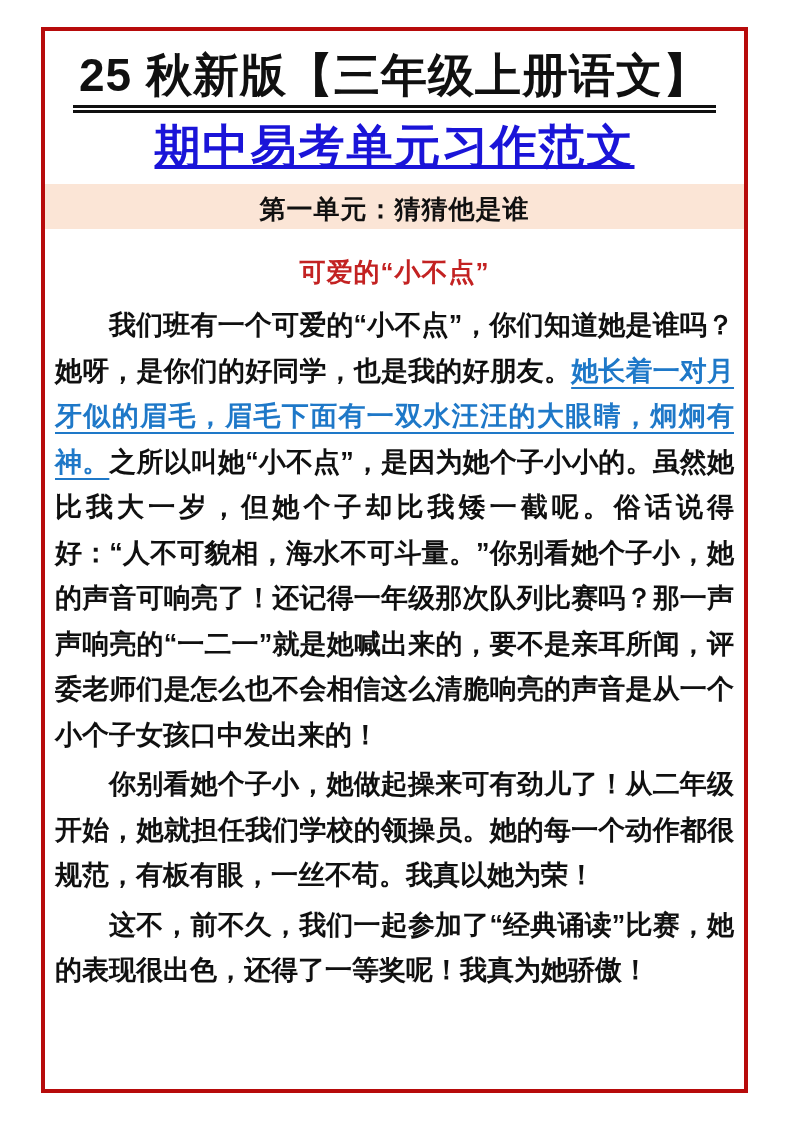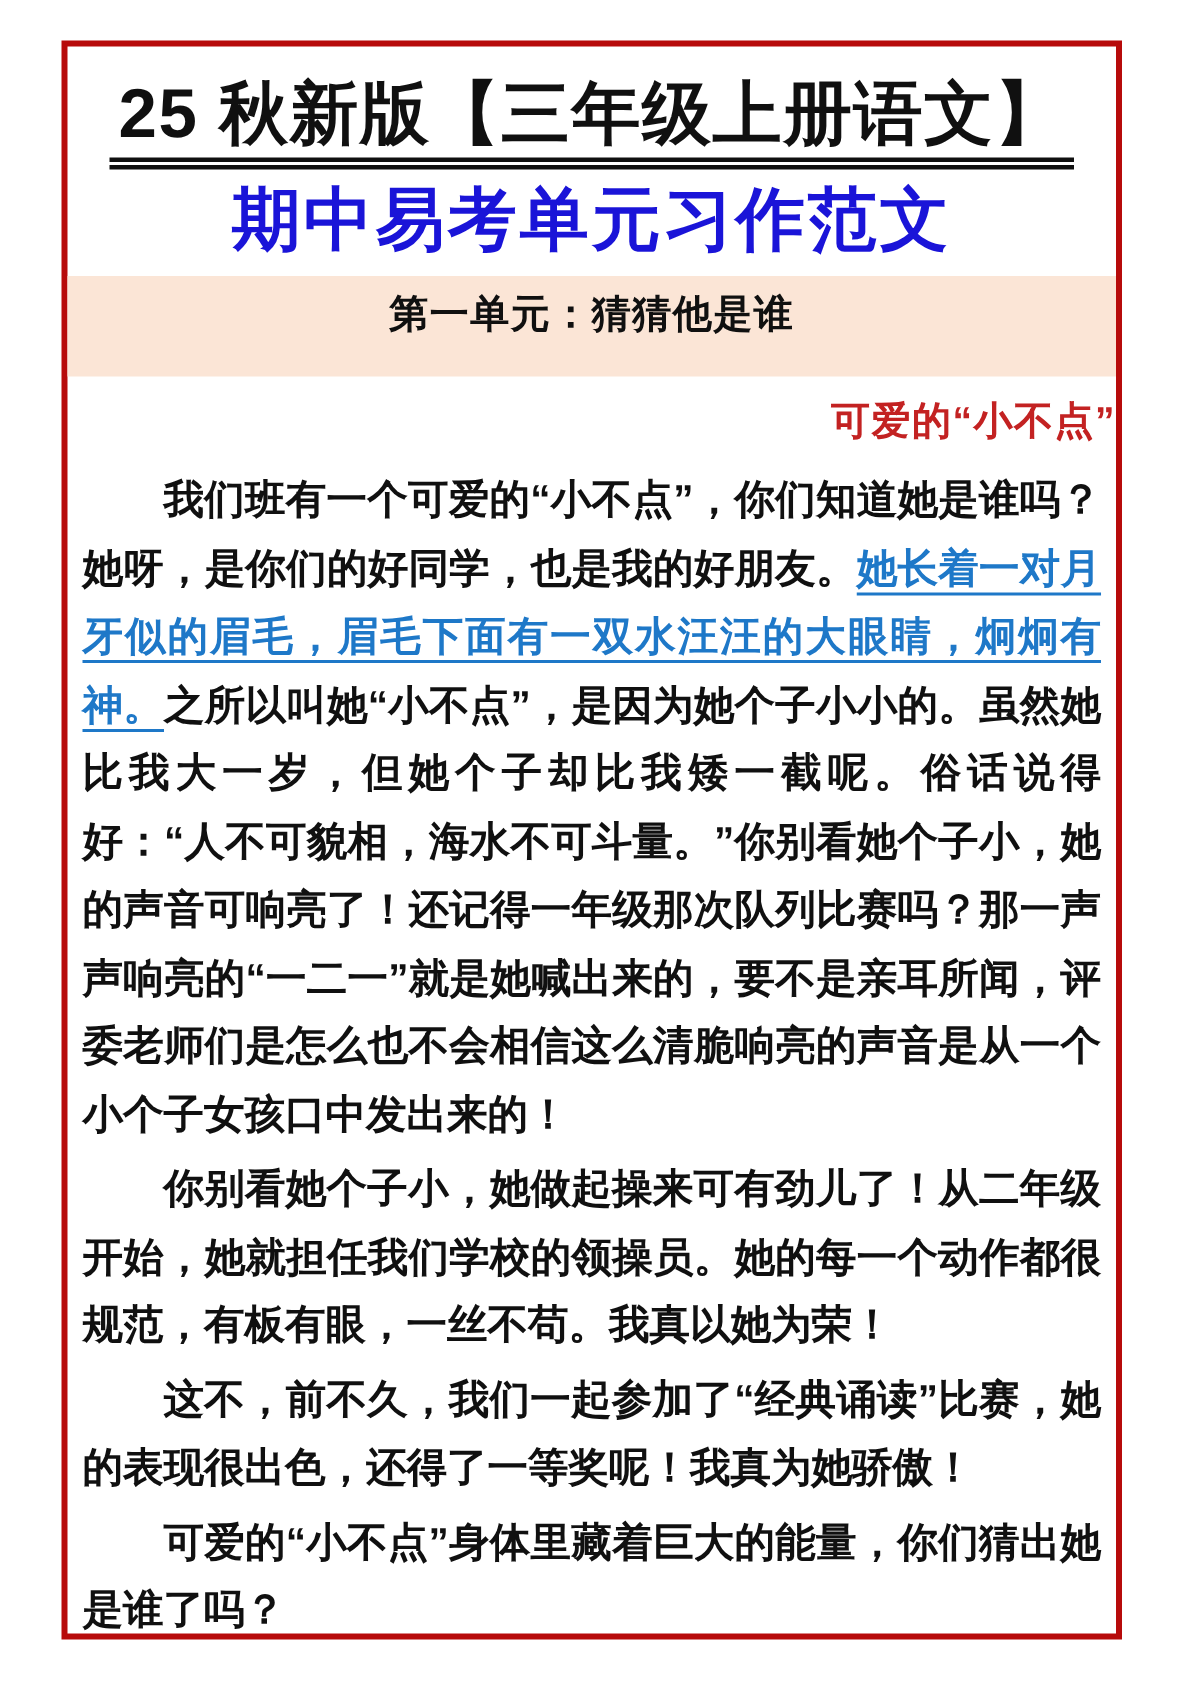--- a/index.html
+++ b/index.html
@@ -41,36 +41,37 @@
     padding: 0 6px 3px 6px;
   }
   .sub-title {
     text-align: center;
     margin-top: 8px;
     font-size: 46px;
     font-weight: bold;
     color: var(--subtitle-blue);
     letter-spacing: 2px;
     line-height: 1.1;
+    text-decoration: underline;
   }
   .unit-banner {
     margin-top: 13px;
     background: var(--banner-bg);
     text-align: center;
-    padding: 8px 0 24px 0;
+    padding: 8px 0 2px 0;
   }
   .unit-banner .banner-label {
     font-size: 26px;
     font-weight: bold;
     color: var(--ink);
     letter-spacing: 1px;
   }
   .essay-title {
-    text-align: right;
-    margin-top: 12px;
+    text-align: center;
+    margin-top: 26px;
     font-size: 26px;
     font-weight: bold;
     color: var(--essay-red);
     letter-spacing: 1px;
   }
   .essay-body {
     padding: 9px 6px 0 6px;
     font-size: 27px;
     font-weight: bold;
     color: var(--ink);
@@ -101,15 +102,14 @@
   <div class="unit-banner">
     <span class="banner-label">第一单元：猜猜他是谁</span>
   </div>
 
   <div class="essay-title">可爱的“小不点”</div>
 
   <div class="essay-body">
       <p class="para"><span class="normal">我们班有一个可爱的“小不点”，你们知道她是谁吗？她呀，是你们的好同学，也是我的好朋友。</span><span class="highlight">她长着一对月牙似的眉毛，眉毛下面有一双水汪汪的大眼睛，炯炯有神。</span><span class="normal">之所以叫她“小不点”，是因为她个子小小的。虽然她比我大一岁，但她个子却比我矮一截呢。俗话说得好：“人不可貌相，海水不可斗量。”你别看她个子小，她的声音可响亮了！还记得一年级那次队列比赛吗？那一声声响亮的“一二一”就是她喊出来的，要不是亲耳所闻，评委老师们是怎么也不会相信这么清脆响亮的声音是从一个小个子女孩口中发出来的！</span></p>
       <p class="para"><span class="normal">你别看她个子小，她做起操来可有劲儿了！从二年级开始，她就担任我们学校的领操员。她的每一个动作都很规范，有板有眼，一丝不苟。我真以她为荣！</span></p>
       <p class="para"><span class="normal">这不，前不久，我们一起参加了“经典诵读”比赛，她的表现很出色，还得了一等奖呢！我真为她骄傲！</span></p>
-      <p class="para"><span class="normal">可爱的“小不点”身体里藏着巨大的能量，你们猜出她是谁了吗？</span></p>
     </div>
 </div>
 
 </body></html>

